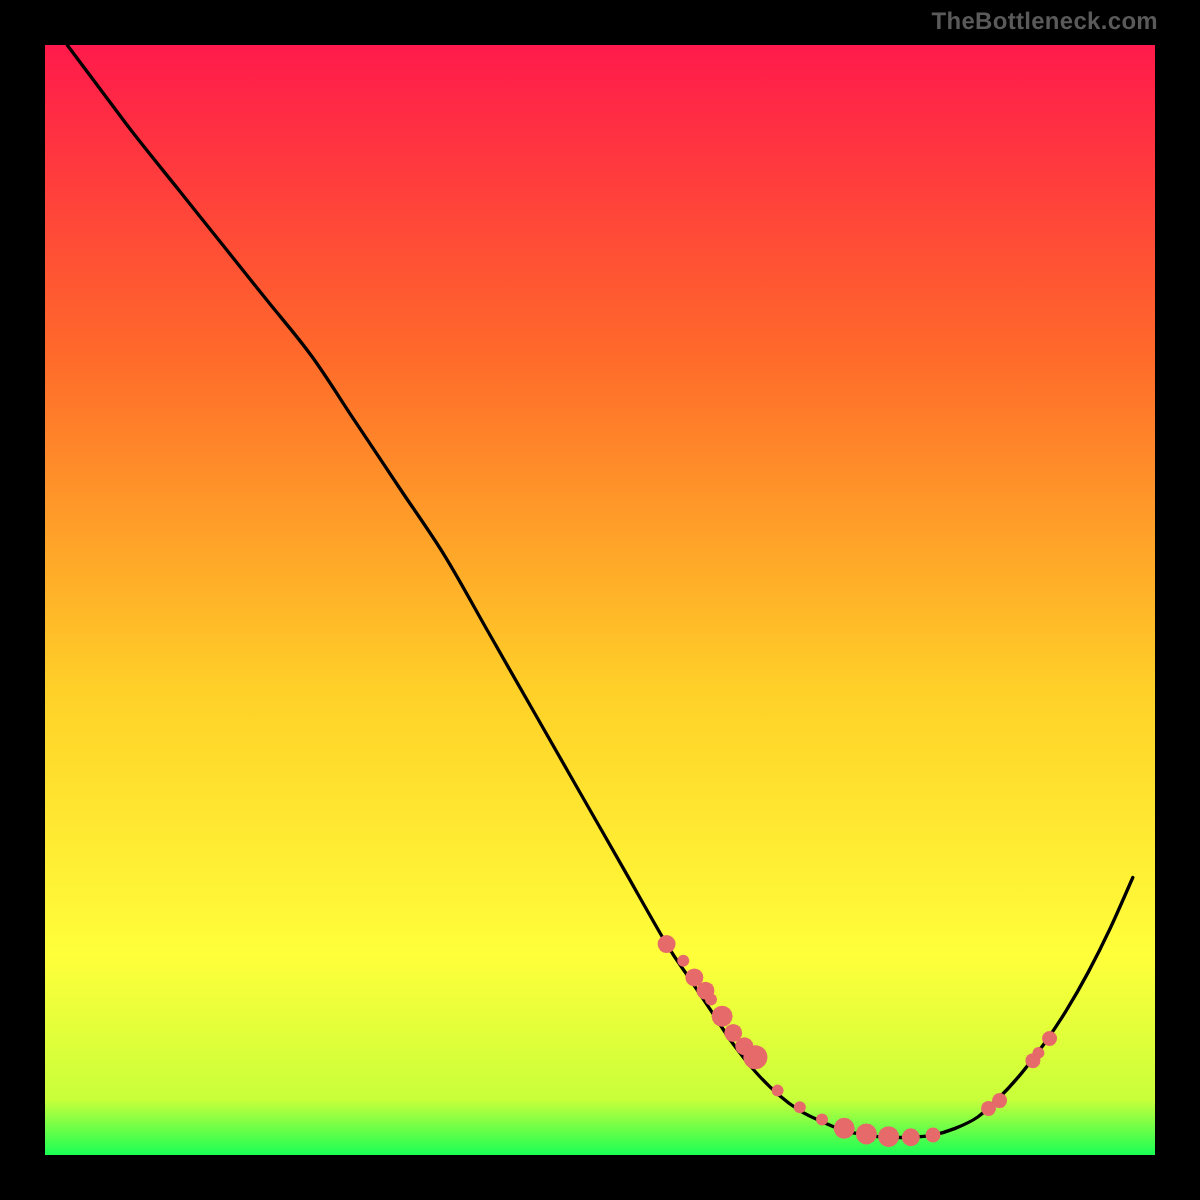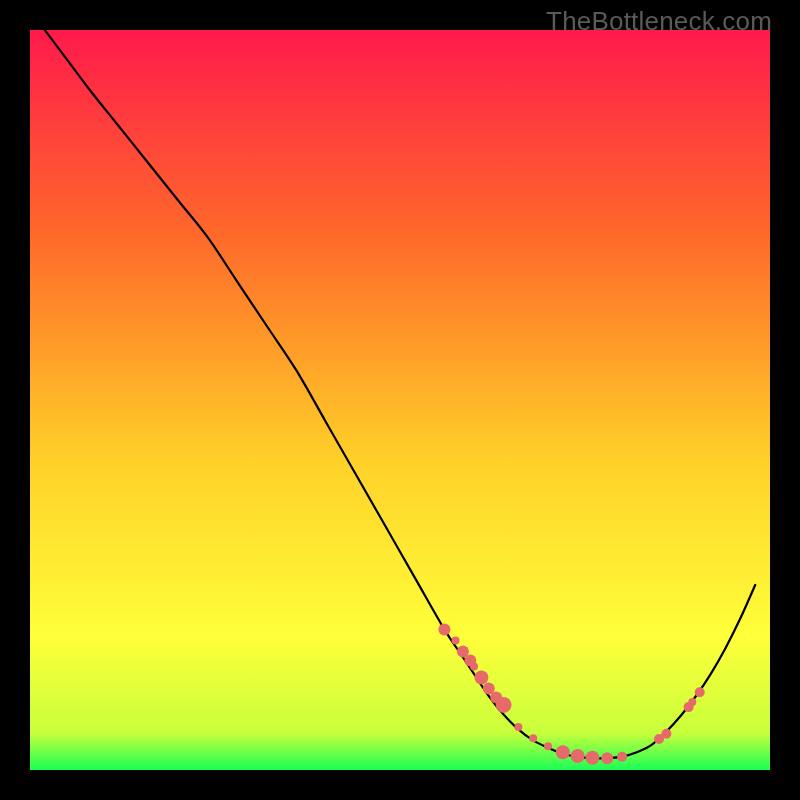--- a/index.html
+++ b/index.html
@@ -1,19 +1,19 @@
 <!DOCTYPE html>
 <html><head>
 <meta charset="utf-8">
 <style>
   * { margin: 0; padding: 0; box-sizing: border-box; }
   body { background: #000; width: 800px; height: 800px; overflow: hidden; position: relative; font-family: Arial, sans-serif; }
   .frame { position: absolute; top: 0; left: 0; width: 800px; height: 800px; background: #000; }
   .plot-area { position: absolute; top: 30px; left: 30px; width: 740px; height: 740px; }
-  .watermark { position: absolute; top: 6px; right: 28px; color: #5a5a5a; font-size: 26px; font-weight: normal; letter-spacing: 0.2px; }
+  .watermark { position: absolute; top: 6px; right: 28px; color: #5a5a5a; font-size: 16px; font-weight: bold; letter-spacing: 0.2px; }
   svg { display: block; }
 </style>
 </head>
 <body>
 <div class="frame">
   <div class="watermark">TheBottleneck.com</div>
   <div class="plot-area">
     <svg id="chart-svg" width="740" height="740" viewBox="0 0 740 740">
         <defs>
           <linearGradient id="bg-grad" x1="0" y1="0" x2="0" y2="1">

